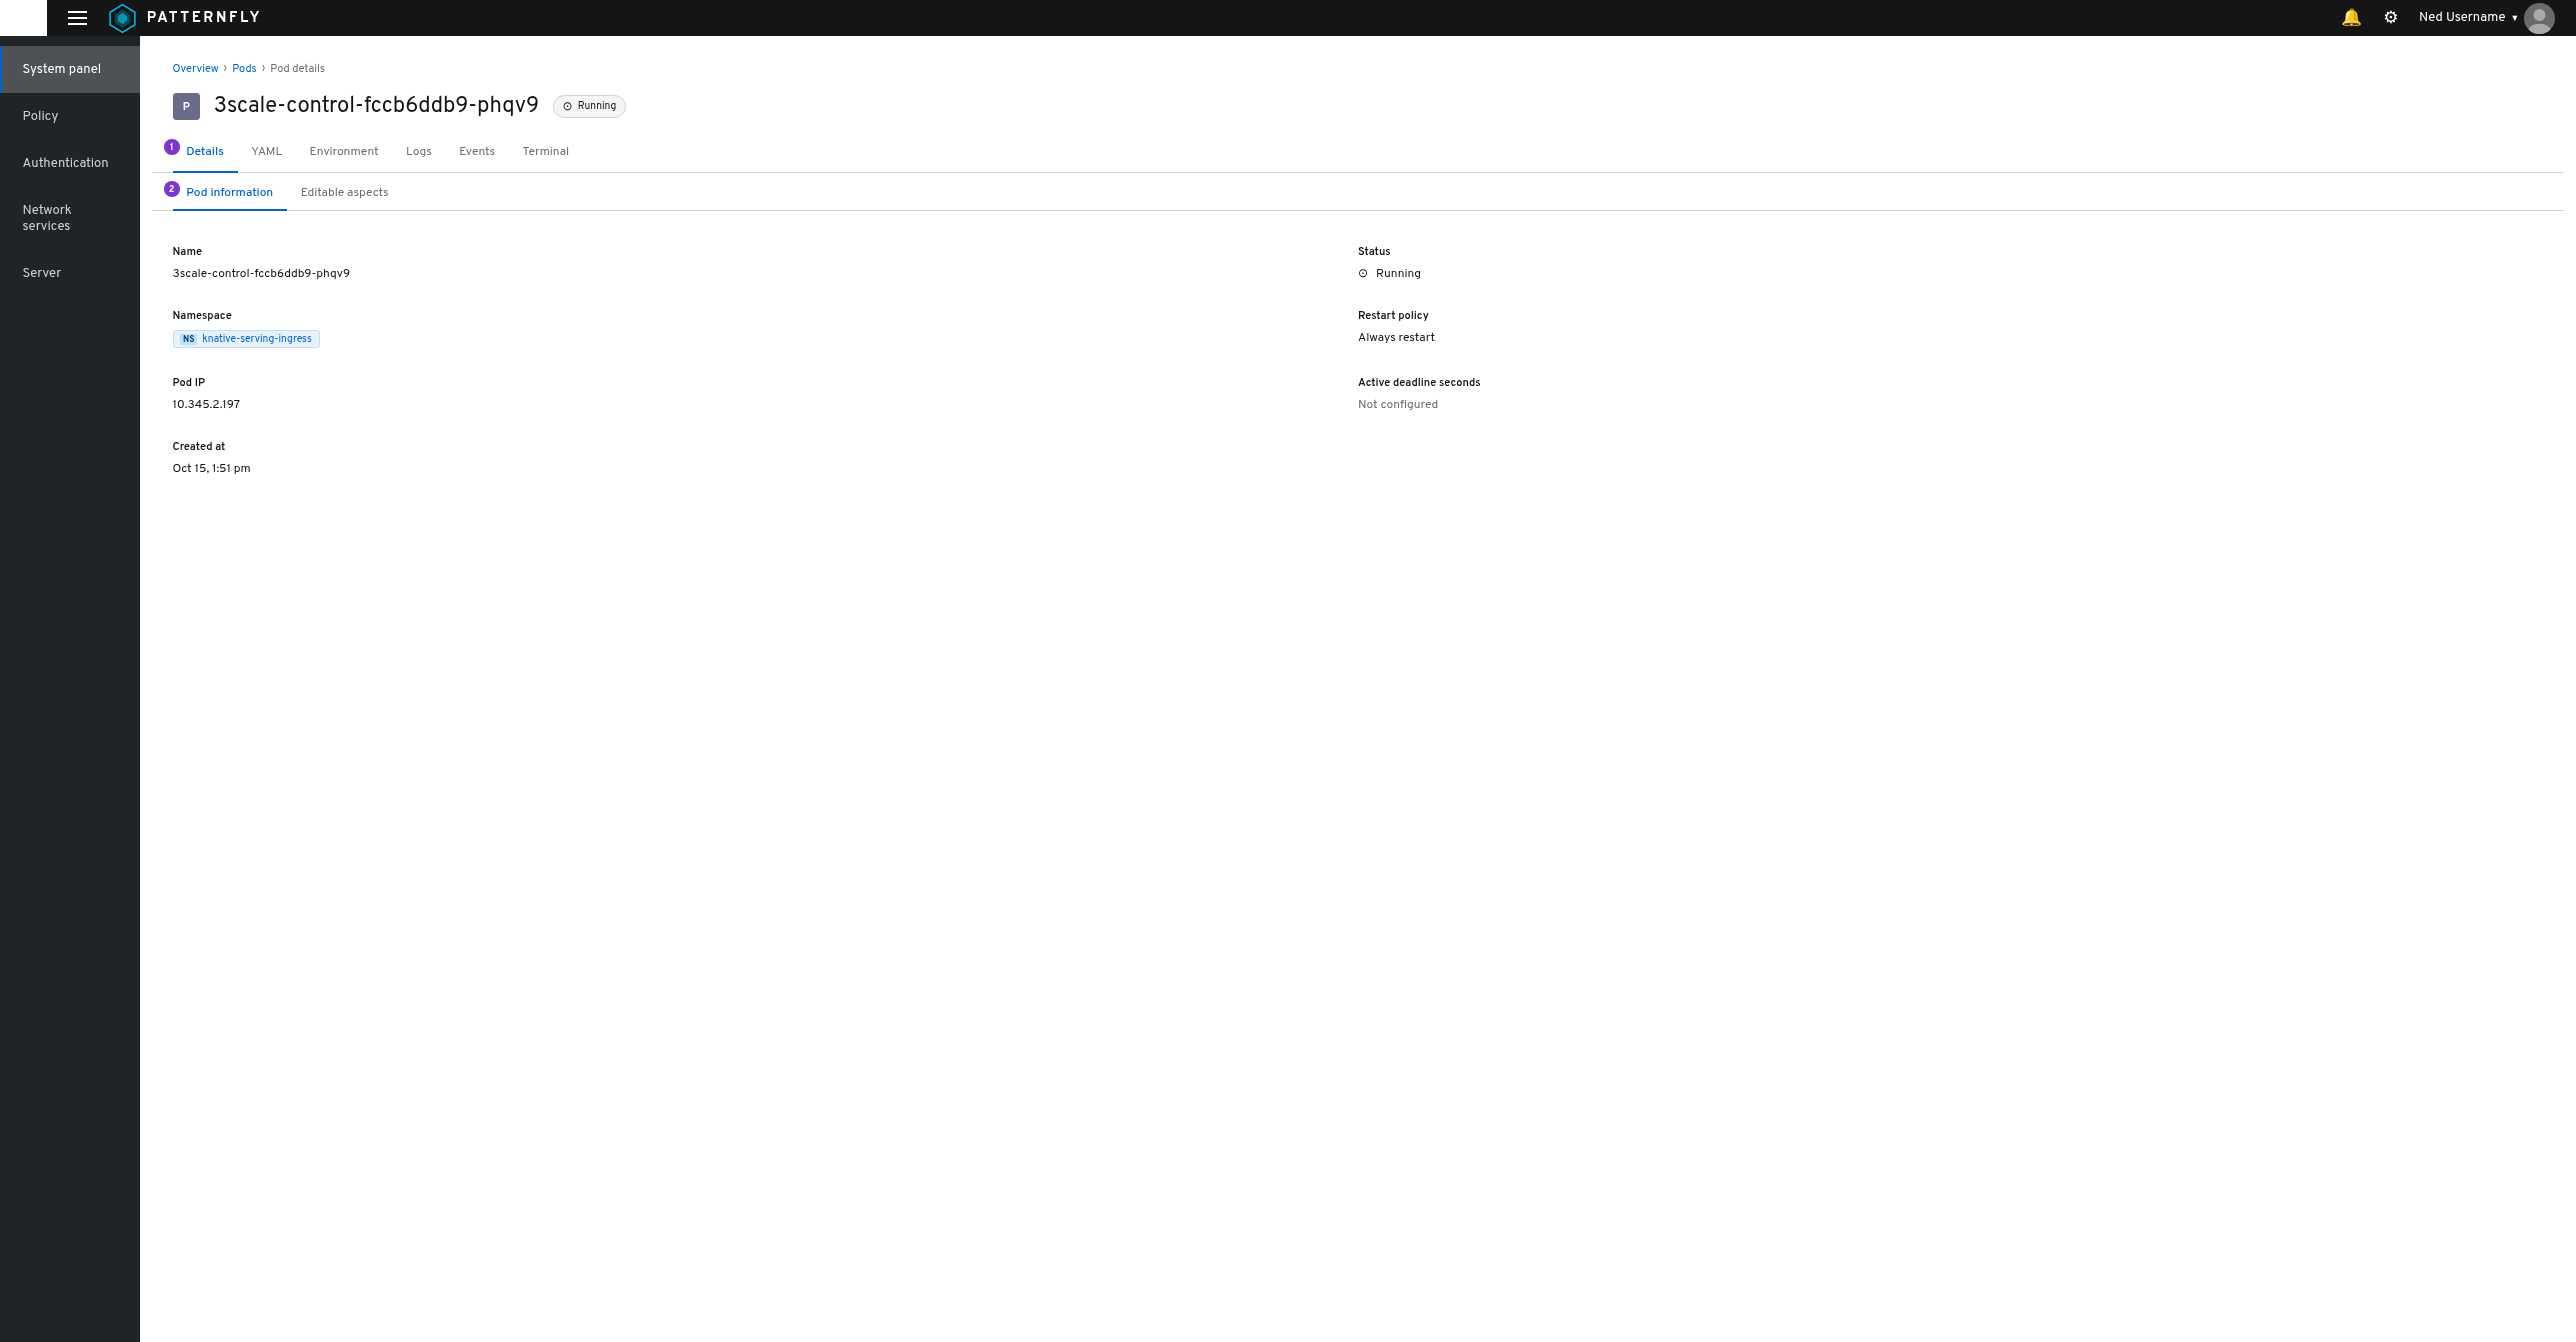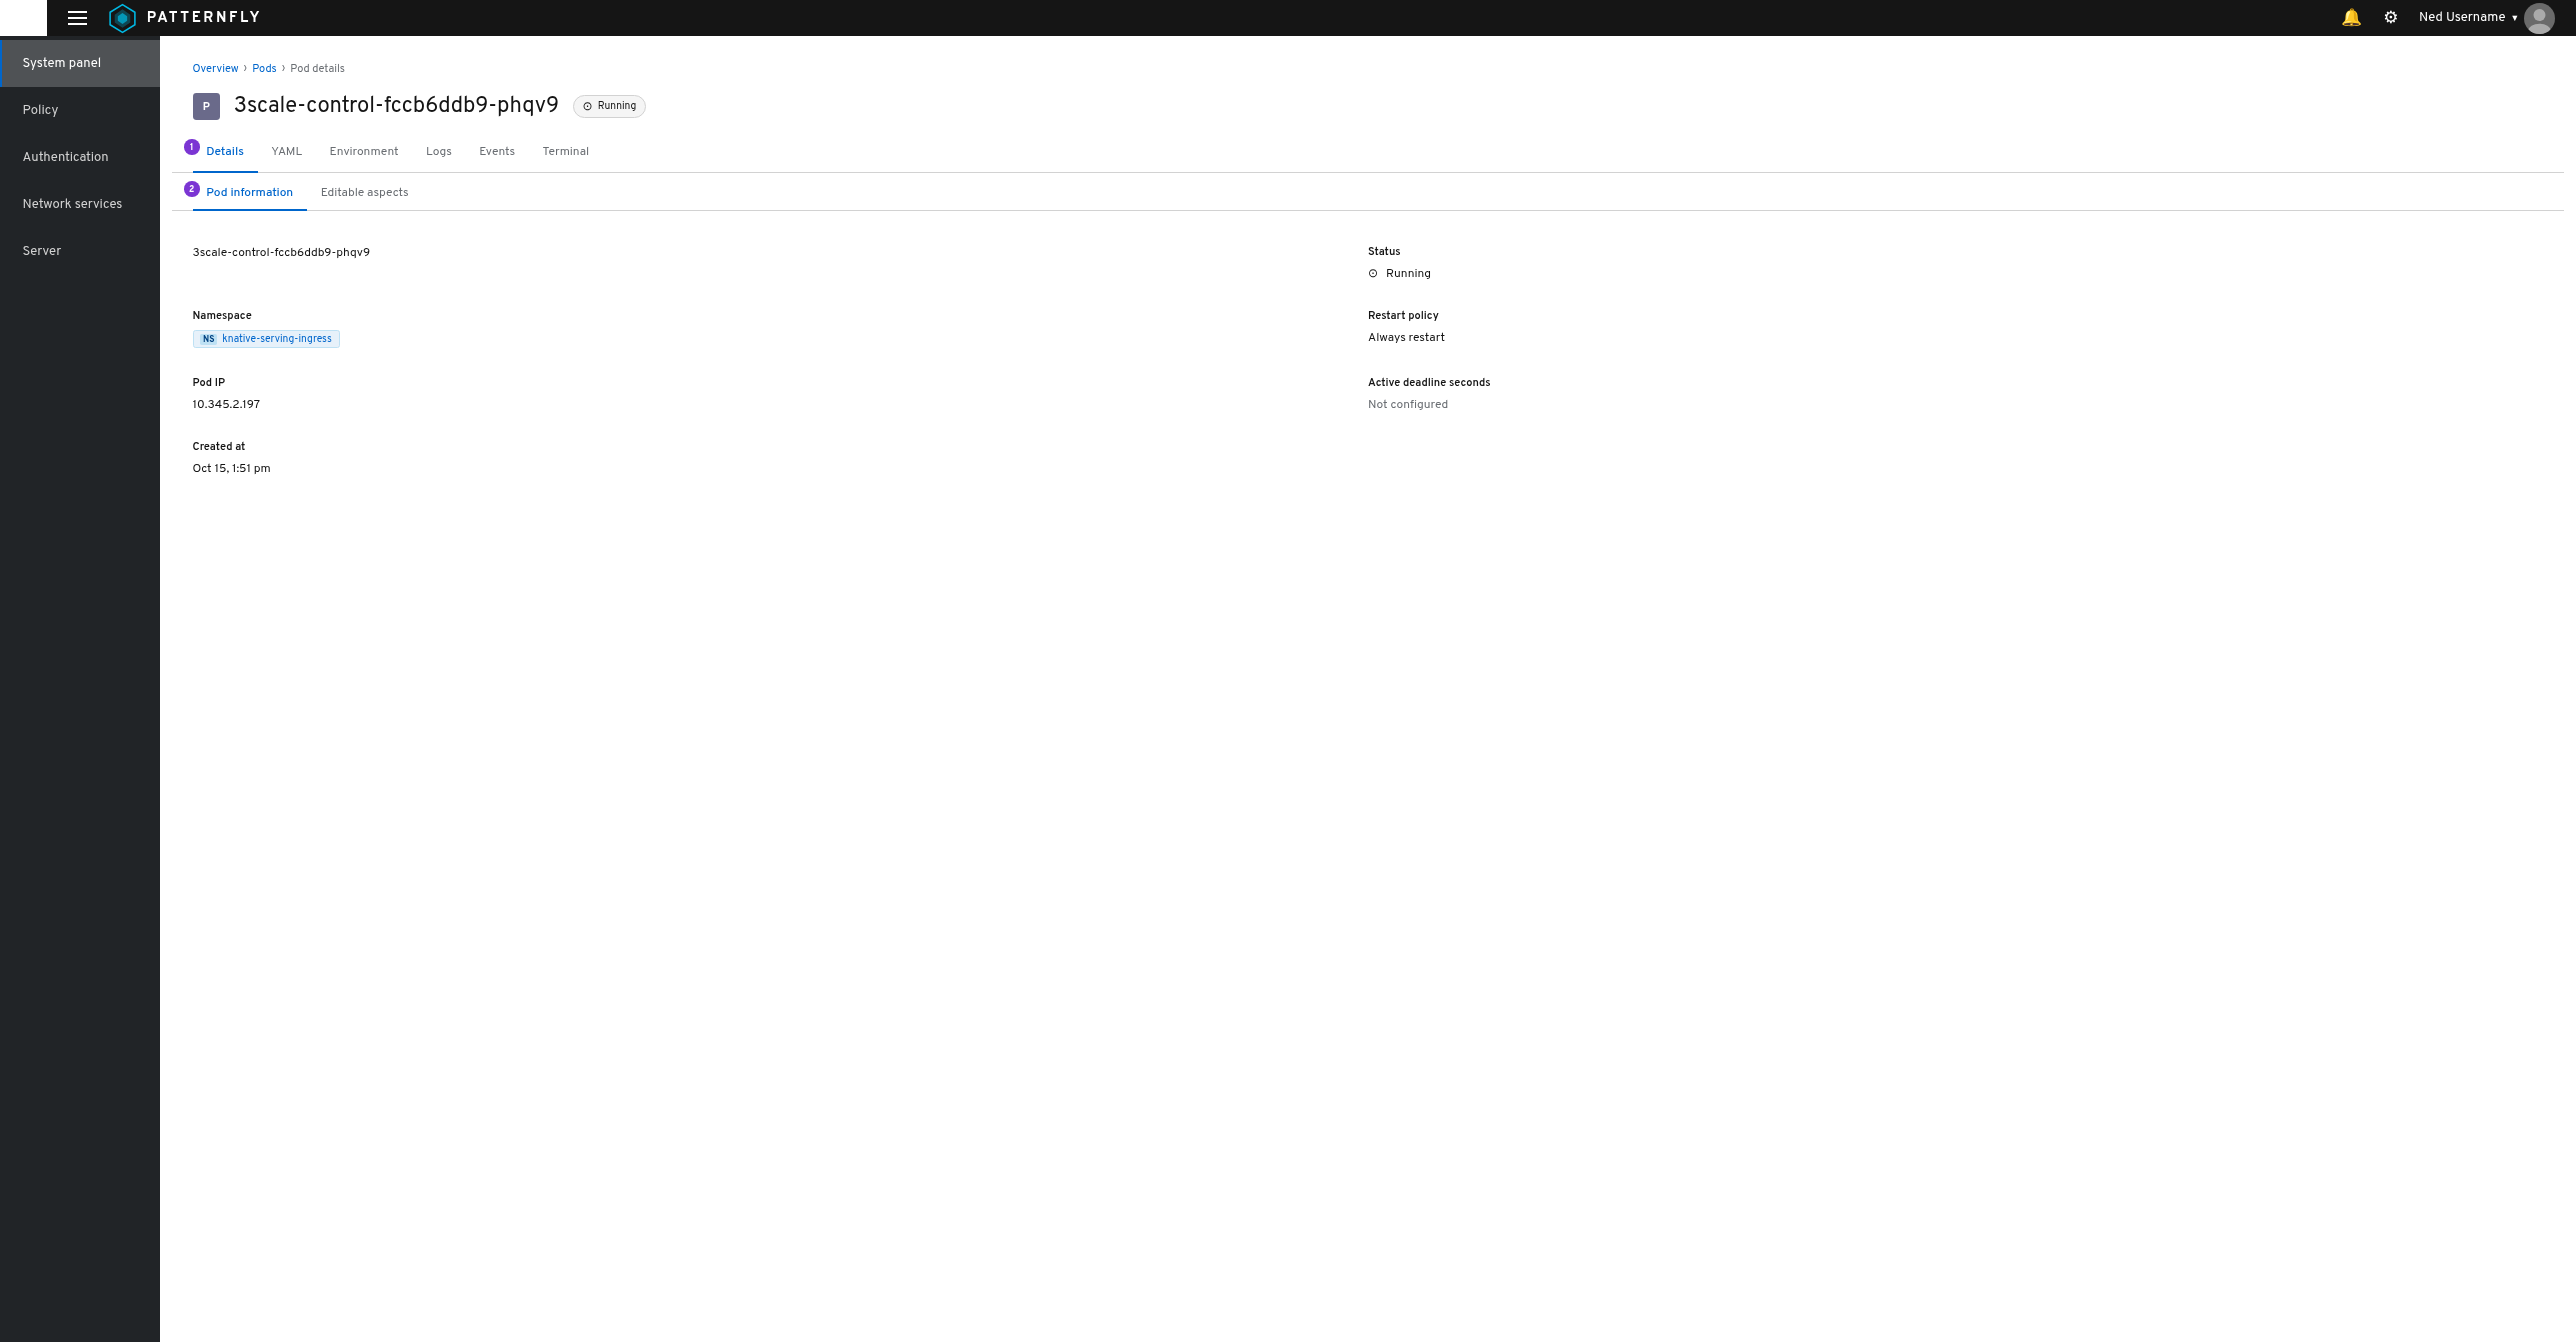--- a/index.html
+++ b/index.html
@@ -52,26 +52,26 @@
     }
     .topnav-avatar svg { width: 31px; height: 31px; }
 
     
     .body-layout {
       display: flex; flex: 1; overflow: hidden;
     }
 
     
     .sidebar {
-      width: 160px;
+      width: 140px;
       background: #212427;
       flex-shrink: 0;
       display: flex;
       flex-direction: column;
-      padding-top: 4px;
+      padding-top: 10px;
     }
     .sidebar-item {
       padding: 15.5px 20.6px;
       color: #d2d2d2;
       font-size: 13px;
       cursor: pointer;
       border-left: 2.6px solid transparent;
     }
     .sidebar-item.active {
       background: #4f5255;
@@ -338,20 +338,21 @@
 
     <div class="tabs-secondary">
       <div class="tab-badge-2">2</div>
       <div class="tab-secondary-item active">Pod information</div>
       <div class="tab-secondary-item">Editable aspects</div>
     </div>
 
     <div class="pod-info-grid">
 
       <div class="pod-info-cell">
+        <div class="pod-info-label">Name</div>
         <div class="pod-info-value">3scale-control-fccb6ddb9-phqv9</div>
       </div>
 
       <div class="pod-info-cell">
         <div class="pod-info-label">Status</div>
         <div class="pod-info-value">
           <span style="margin-right:5.2px;">⊙</span>
           <span>Running</span>
         </div>
       </div>

